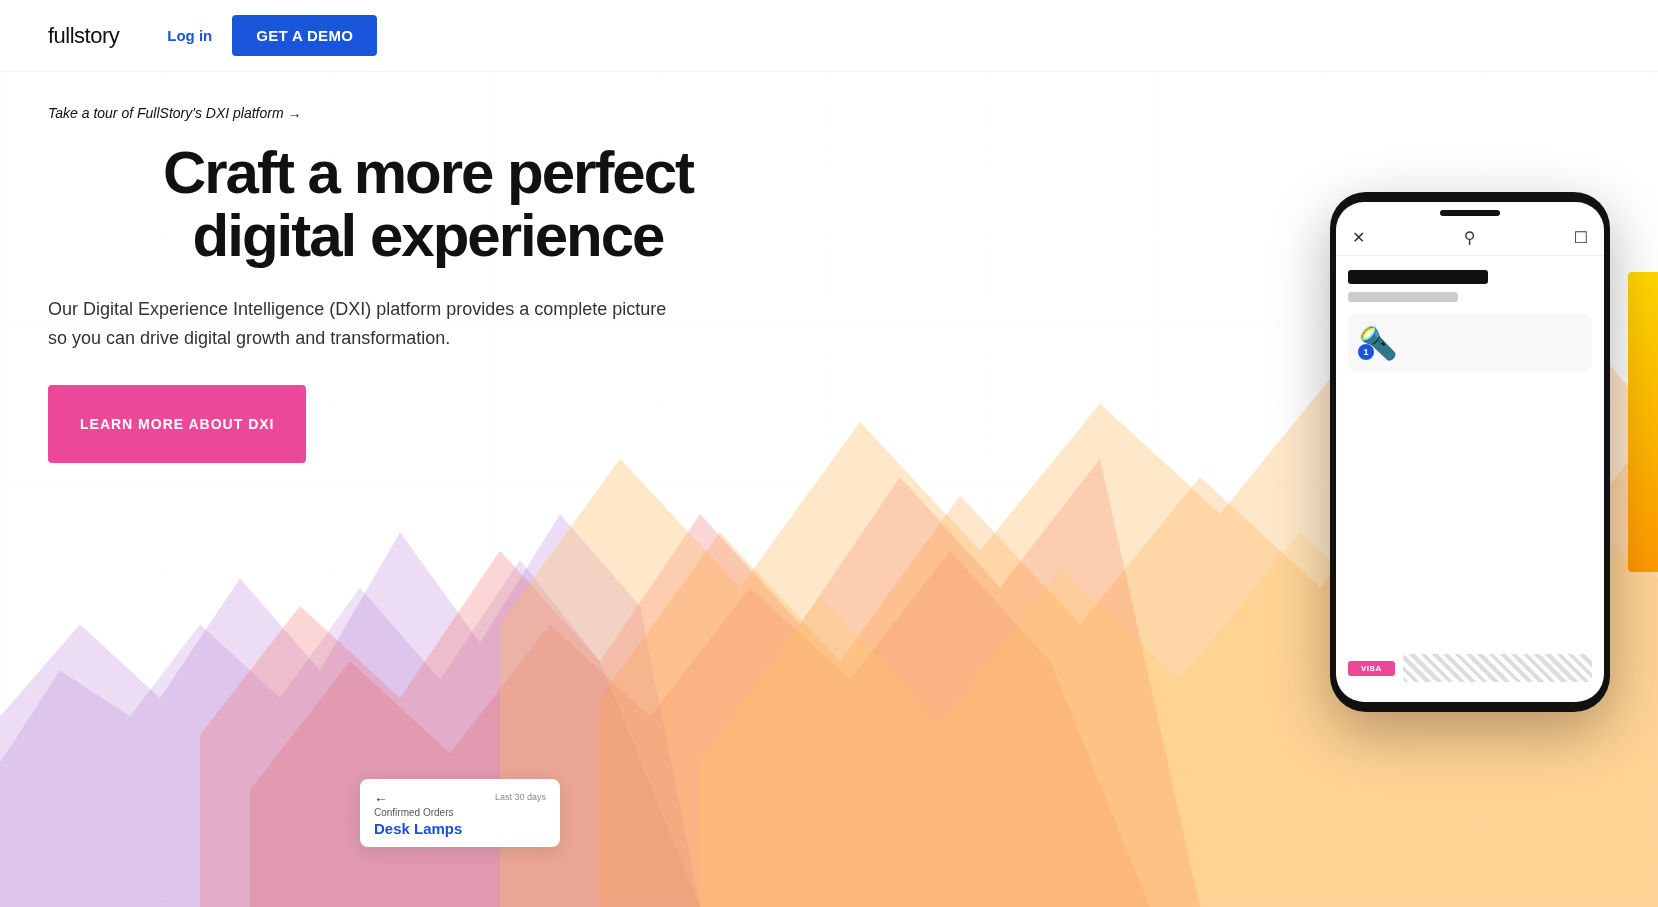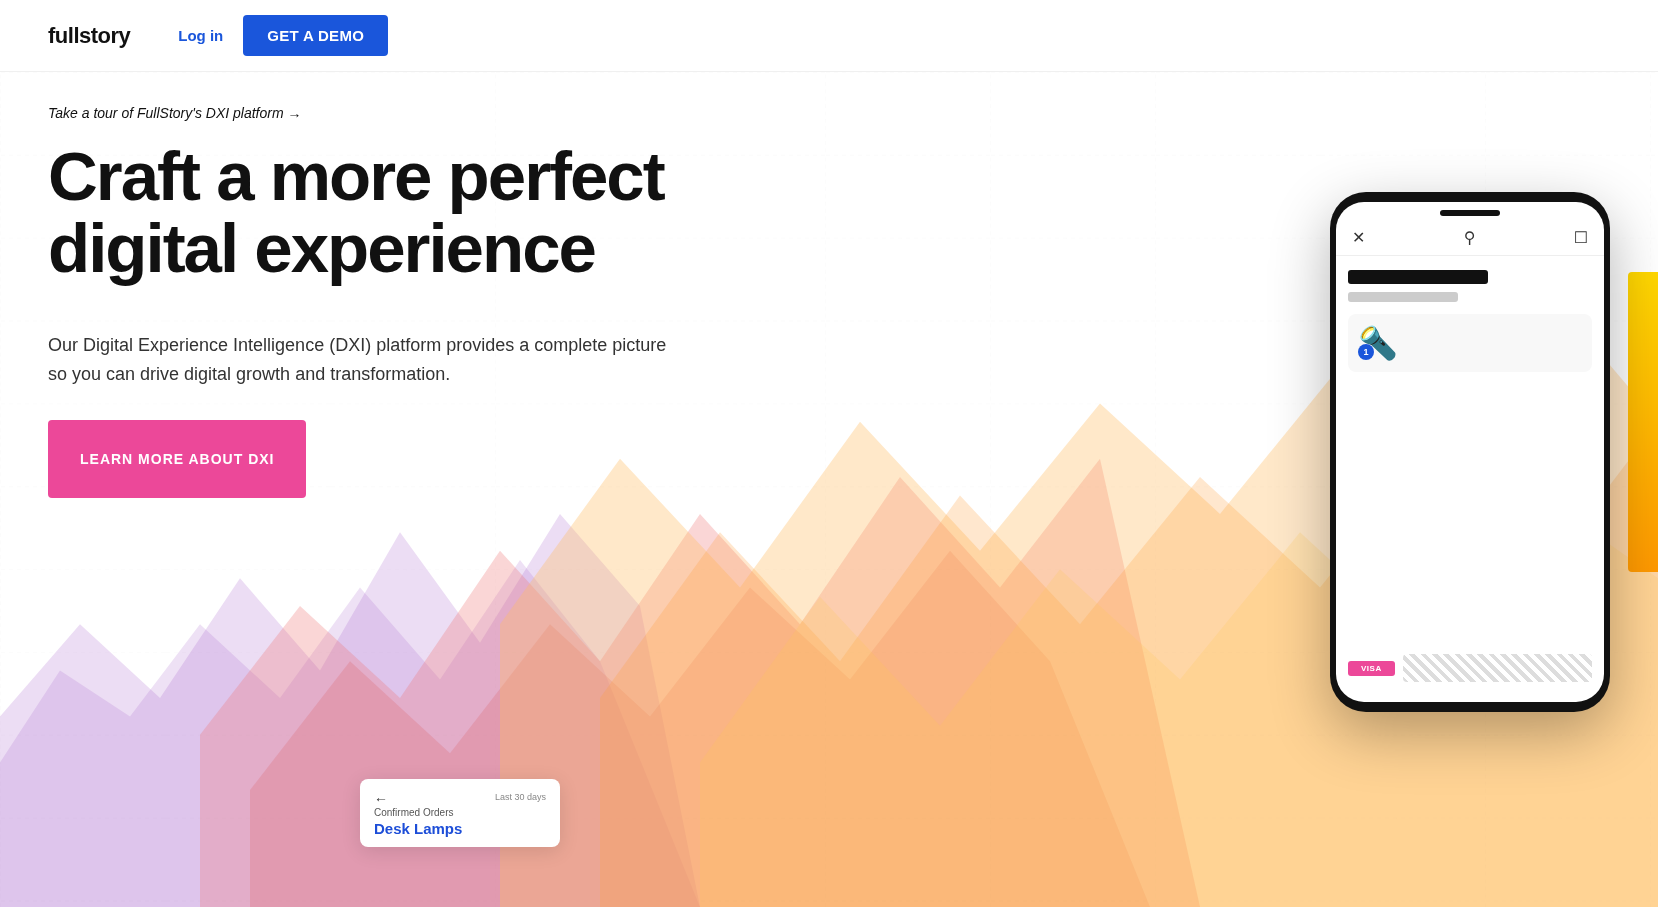--- a/index.html
+++ b/index.html
@@ -11,21 +11,21 @@
       align-items: center;
       padding: 0 48px;
       height: 72px;
       background: #fff;
       border-bottom: 1px solid #f0f0f0;
       position: relative;
       z-index: 10;
     }
     .nav-logo {
       font-size: 22px;
-      font-weight: 700;
+      font-weight: 400;
       color: #111;
       letter-spacing: -0.5px;
       margin-right: 48px;
       text-decoration: none;
     }
     .nav-links {
       display: flex;
       align-items: center;
       gap: 40px;
       flex: 1;
@@ -94,26 +94,27 @@
       gap: 8px;
       font-size: 14px;
       font-style: italic;
       font-weight: 500;
       color: #111;
       margin-bottom: 20px;
       cursor: pointer;
       text-decoration: none;
     }
     .hero-heading {
-      font-size: 69px;
+      font-size: 60px;
       font-weight: 900;
       line-height: 1.05;
       color: #111;
-      margin-bottom: 45px;
+      margin-bottom: 28px;
       letter-spacing: -2px;
+      text-align: center;
     }
     .hero-subtext {
       font-size: 18px;
       color: #333;
       line-height: 1.6;
       max-width: 620px;
       margin-bottom: 32px;
     }
     .hero-btn {
       background: #ec4899;

